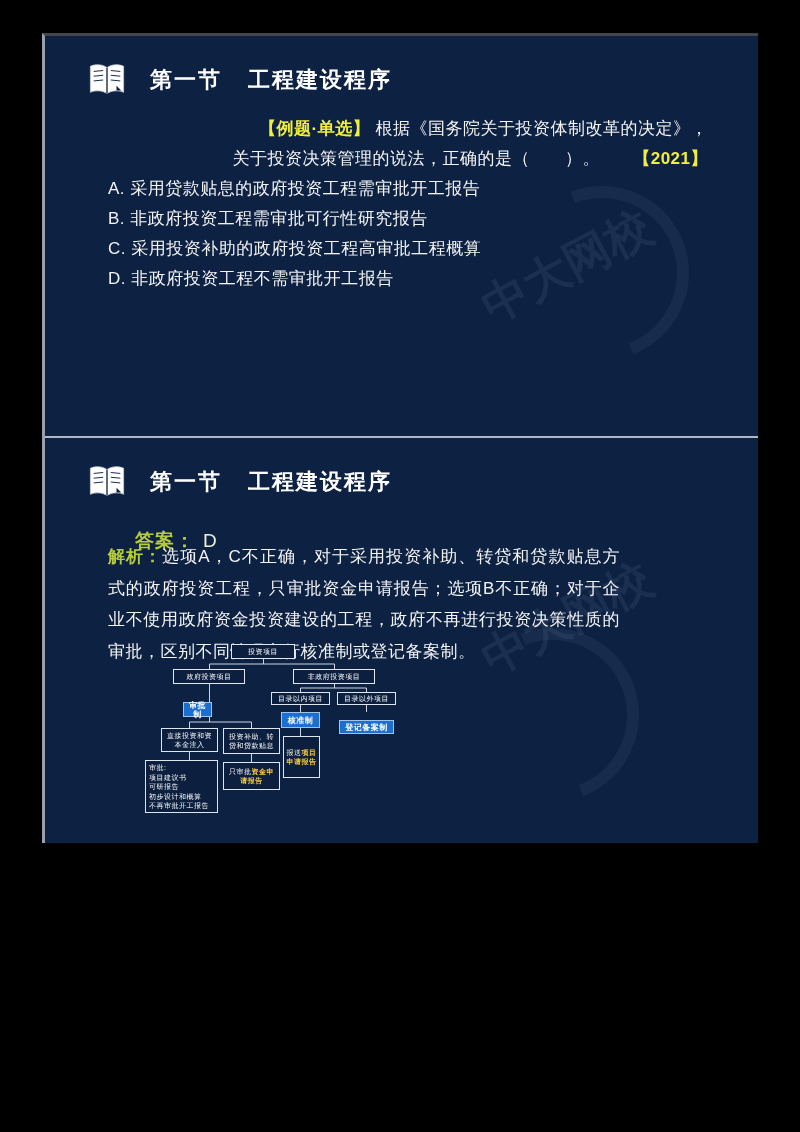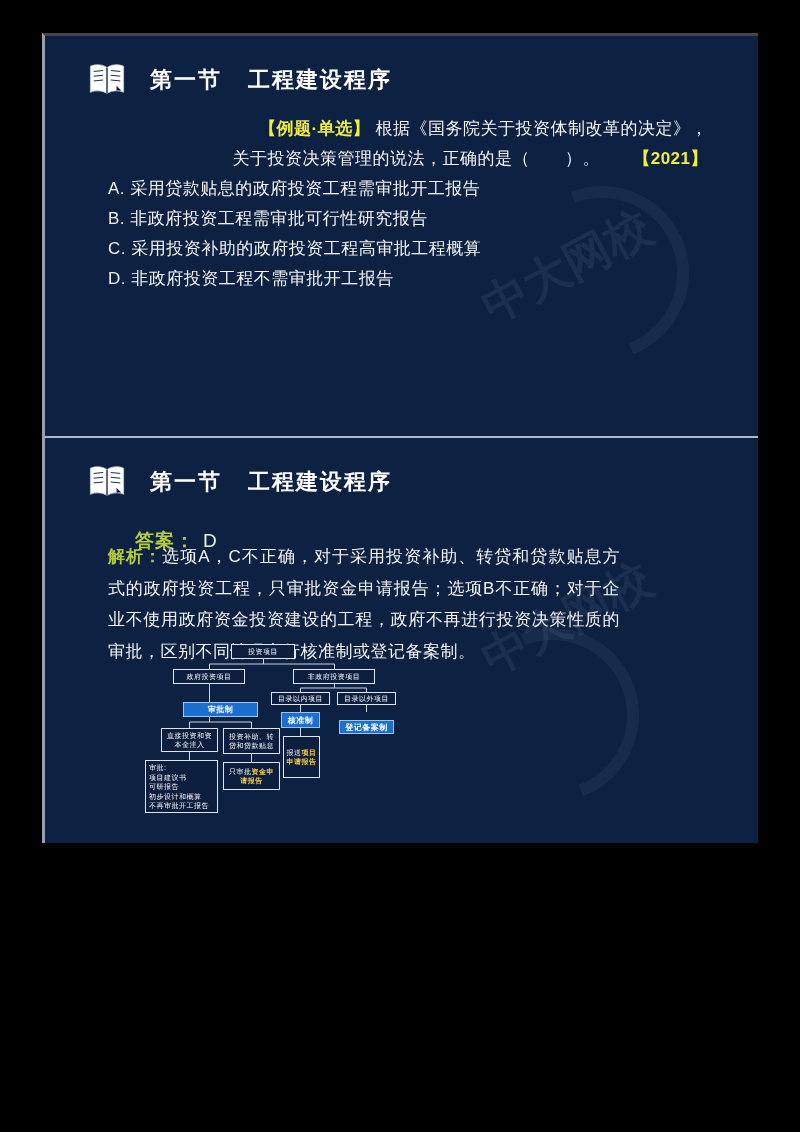--- a/index.html
+++ b/index.html
@@ -145,21 +145,21 @@
           <path d="M191.5 40 V44 M157.5 44 H223.5 M157.5 44 V48 M223.5 44 V48"></path>
           <path d="M157.5 61 V68 M223.5 61 V68"></path>
           <path d="M157.5 82 V92"></path>
           <path d="M46.5 108 V116 M108.5 110 V118"></path>
         </g>
       </svg>
 
       <div class="fbox" style="left:88px;top:0;width:64px;height:15px;">投资项目</div>
       <div class="fbox" style="left:30px;top:25px;width:72px;height:15px;">政府投资项目</div>
       <div class="fbox" style="left:150px;top:25px;width:82px;height:15px;">非政府投资项目</div>
-      <div class="fbox blue" style="left:40px;top:58px;width:75px;height:15px;">审批制</div>
+      <div class="fbox blue" style="left:40px;top:58px;width:29px;height:15px;">审批制</div>
       <div class="fbox" style="left:128px;top:48px;width:59px;height:13px;">目录以内项目</div>
       <div class="fbox" style="left:194px;top:48px;width:59px;height:13px;">目录以外项目</div>
       <div class="fbox blue" style="left:138px;top:68px;width:39px;height:16px;">核准制</div>
       <div class="fbox blue" style="left:196px;top:76px;width:55px;height:14px;">登记备案制</div>
       <div class="fbox" style="left:18px;top:84px;width:57px;height:24px;">直接投资和资本金注入</div>
       <div class="fbox" style="left:80px;top:84px;width:57px;height:26px;">投资补助、转贷和贷款贴息</div>
 
       <div class="fbox list" style="left:2px;top:116px;width:73px;height:53px;">
         <div>审批:</div>
         <div>项目建议书</div>

